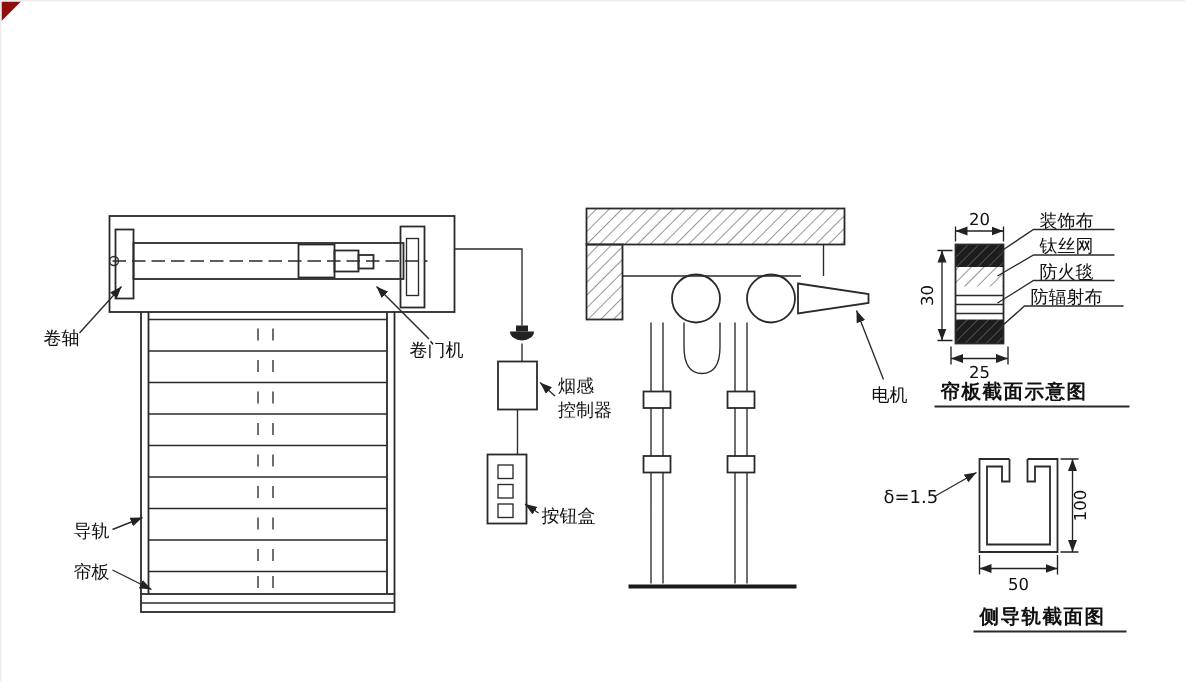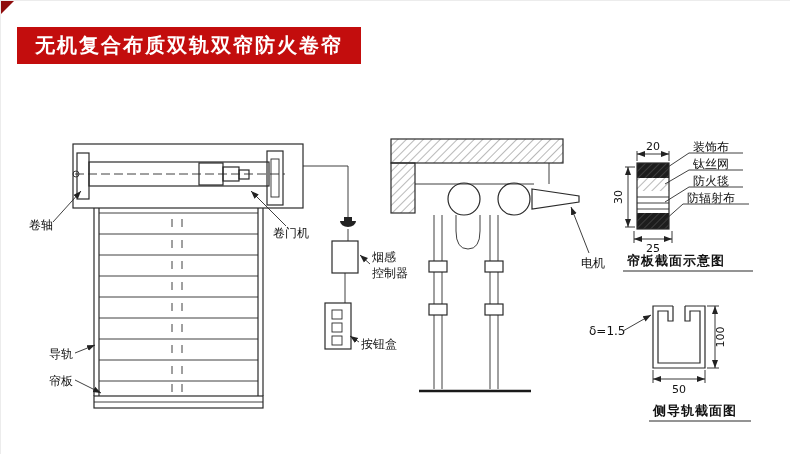--- a/index.html
+++ b/index.html
@@ -176,16 +176,13 @@
 
       <path class="dimln" d="M652,369V382 M704,369V382"></path>
       <line class="dimln" x1="652" y1="378" x2="704" y2="378" marker-start="url(#arw)" marker-end="url(#arw)"></line>
       <text class="dim" x="678" y="392" text-anchor="middle">50</text>
 
       <text class="cap" x="652" y="414">侧导轨截面图</text>
       <line class="ln" x1="648" y1="420" x2="750" y2="420"></line>
     </g>
   </svg>
 
-  <div id="title-banner" style="background: rgb(195, 13, 13);">
-    <span>无机复合布质双轨双帘防火卷帘</span>
-  </div>
 </div>
 
 </body></html>

